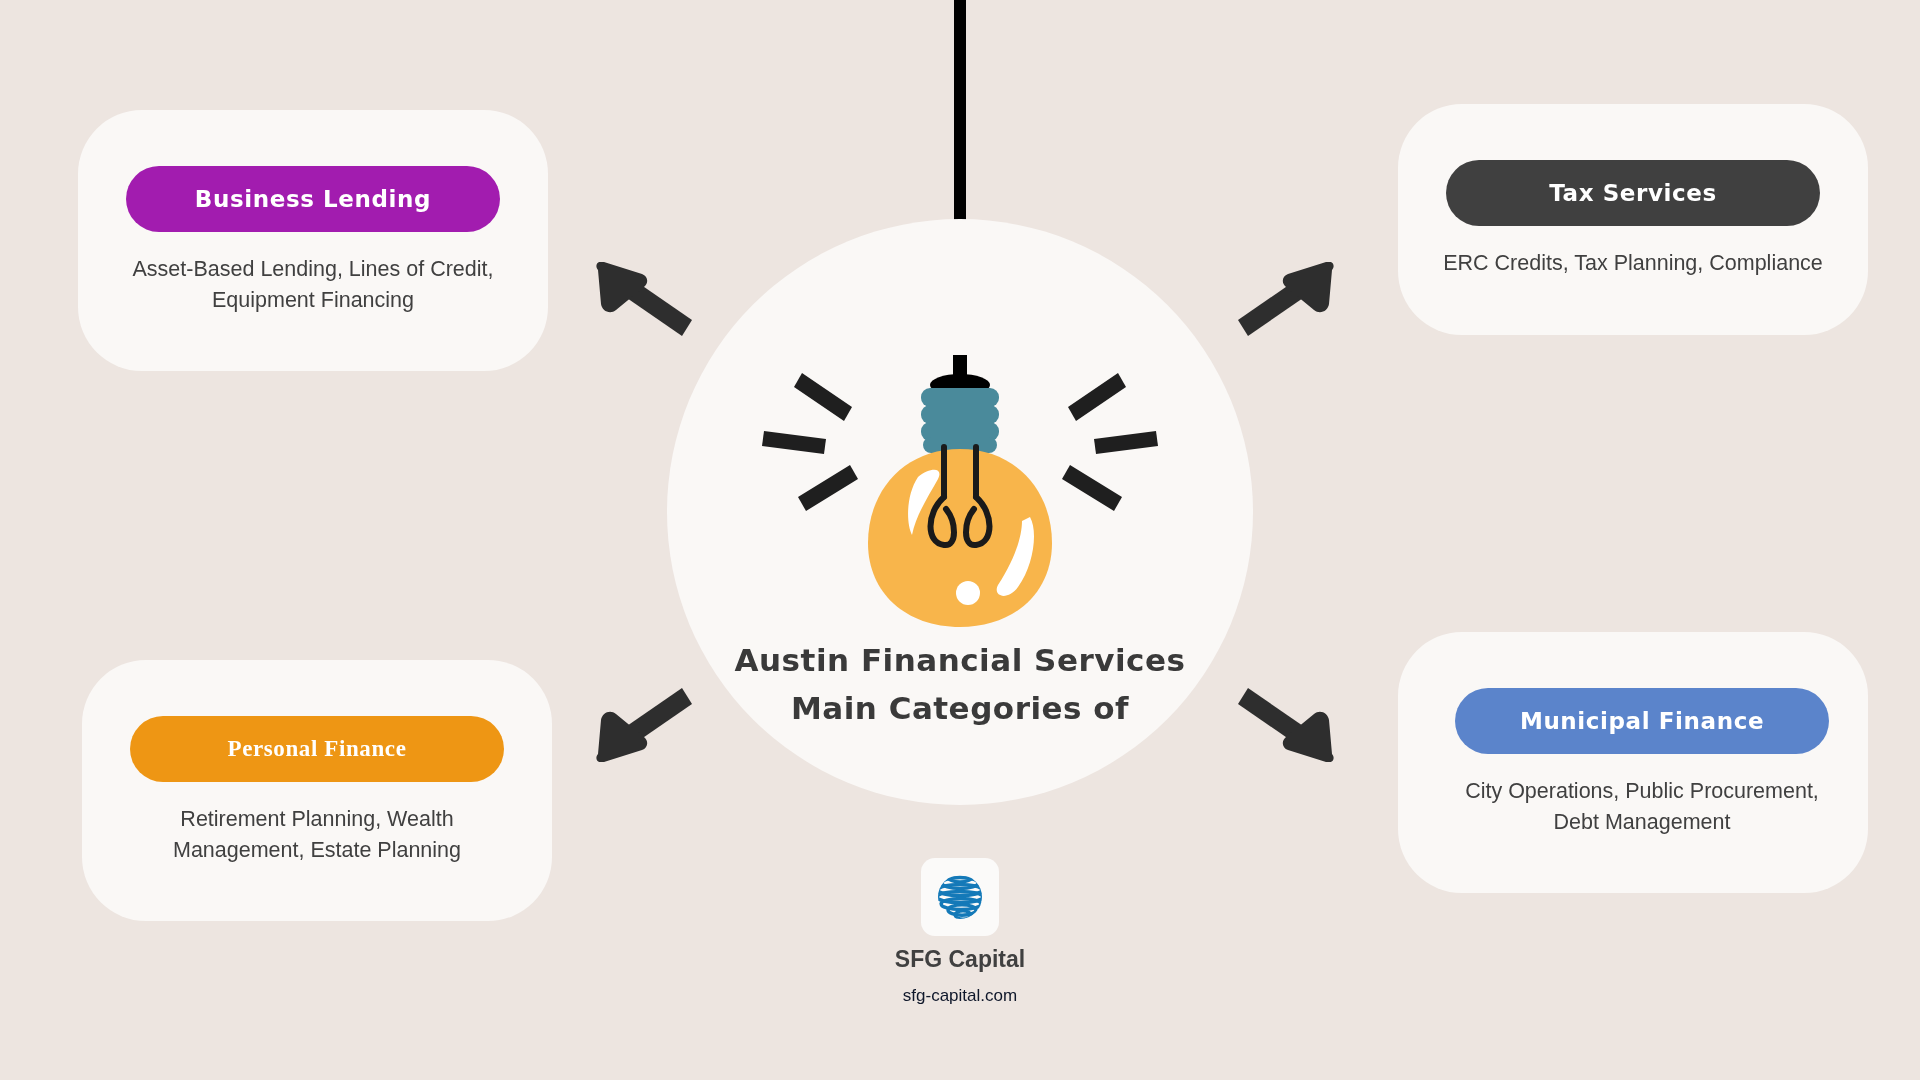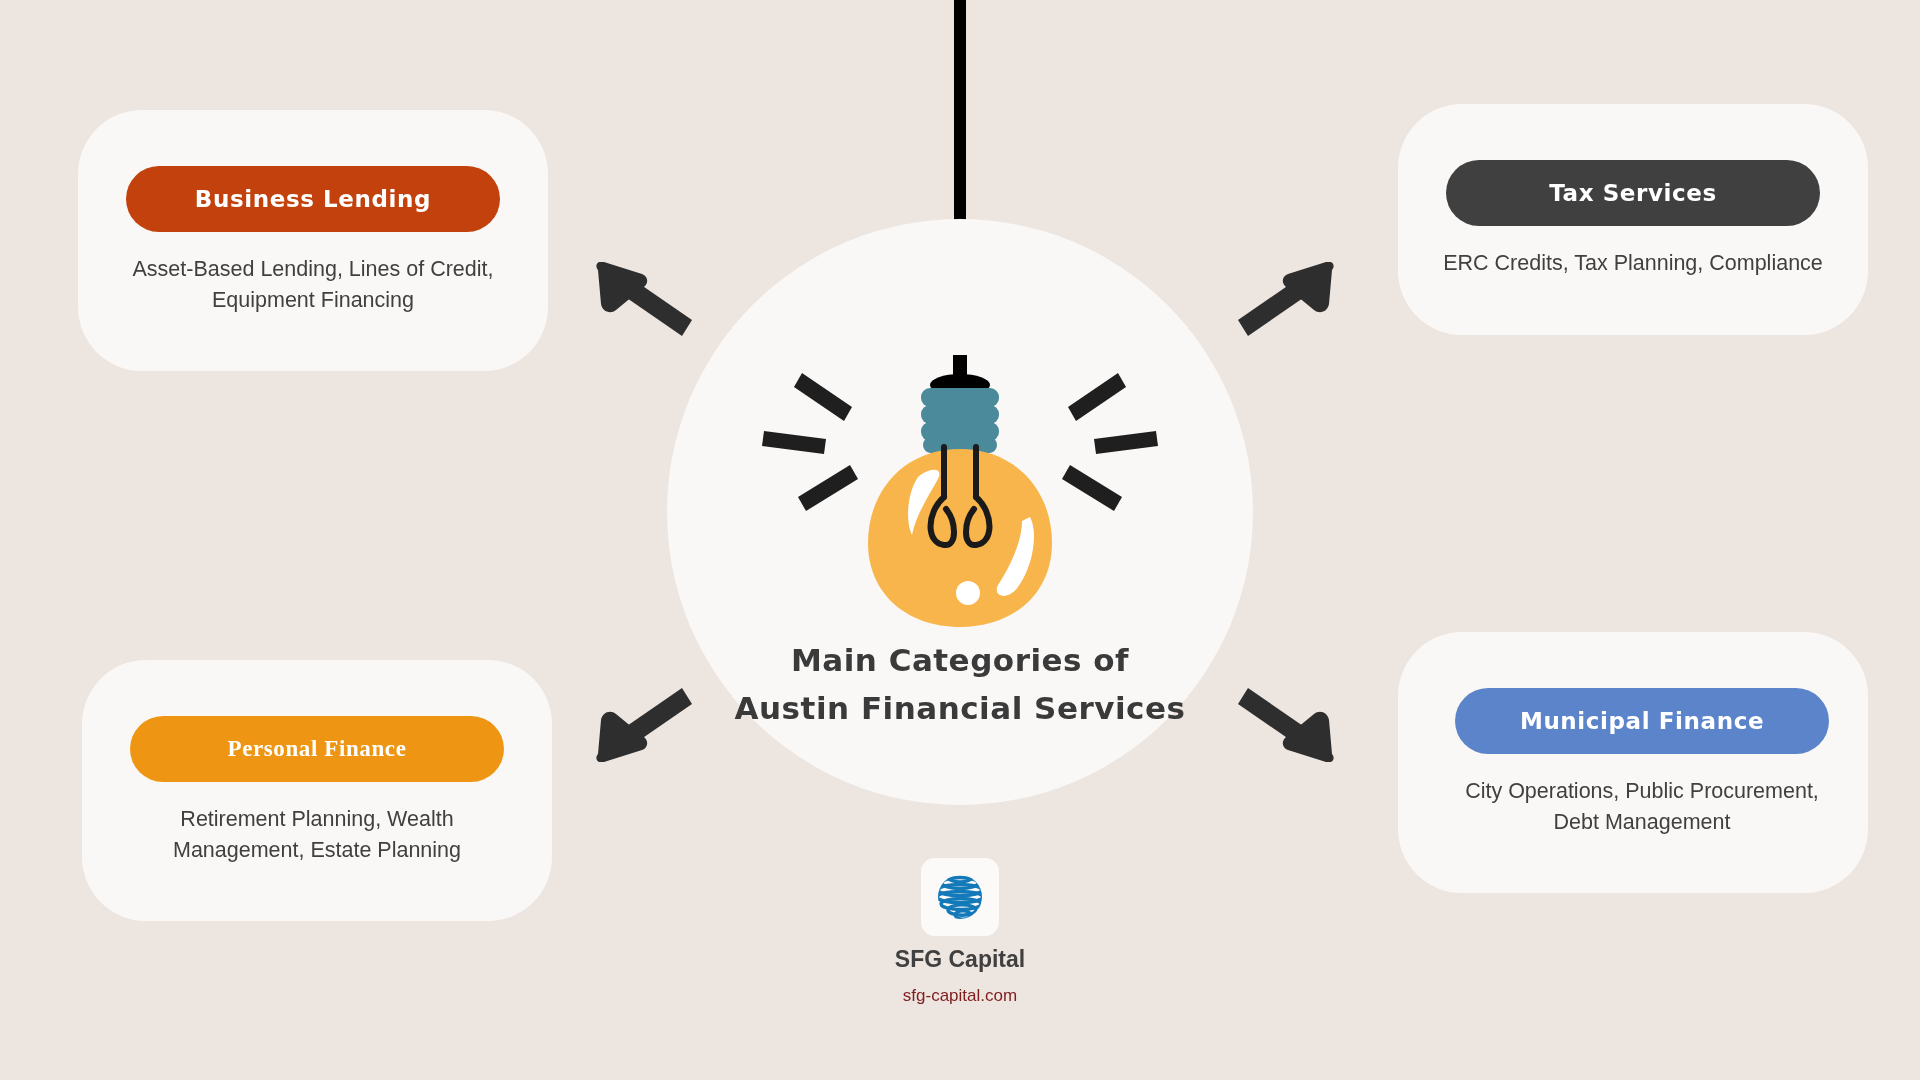--- a/index.html
+++ b/index.html
@@ -123,21 +123,21 @@
     align-items: center;
     justify-content: center;
   }
   #brand-name {
     color: #404040;
     font-weight: 700;
     font-size: 23px;
     margin-bottom: 13px;
   }
   #brand-url {
-    color: #7f1d1d;
+    color: #0f172a;
     font-size: 17px;
   }
 </style>
 </head>
 <body>
 
 <div id="cord"></div>
 
 <div id="hub"></div>
 
@@ -181,22 +181,22 @@
 
     <g fill="#FFFFFF">
       <path d="M178 122 C 190 112 204 112 198 124 C 188 142 176 160 172 180 C 166 168 166 140 178 122 Z"></path>
       <path d="M290 162 C 298 176 294 210 278 232 C 268 246 252 242 258 230 C 274 206 282 182 282 166 Z"></path>
       <circle cx="228" cy="238" r="12"></circle>
     </g>
   </svg>
 </div>
 
 <div id="hub-title">
+  <span class="t-line">Austin Financial Services</span>
   <span class="t-line">Main Categories of</span>
-  <span class="t-line">Austin Financial Services</span>
 </div>
 
 <div class="arrow" style="left:588px; top:262px;">
   <svg width="120" height="80" viewBox="0 0 120 80" xmlns="http://www.w3.org/2000/svg">
     <g fill="#2E2E2E">
       <path d="M46 18 L104 58 L94 74 L36 34 Z"></path>
       <path d="M10 8 C 6 3 10 -2 16 0 L54 12 C 60 14 61 21 56 25 L28 48 C 22 53 14 49 13 42 Z"></path>
     </g>
   </svg>
 </div>
@@ -222,21 +222,21 @@
 <div class="arrow" style="left:1222px; top:682px;">
   <svg width="120" height="80" viewBox="0 0 120 80" xmlns="http://www.w3.org/2000/svg">
     <g fill="#2E2E2E" transform="translate(120,80) scale(-1,-1)">
       <path d="M46 18 L104 58 L94 74 L36 34 Z"></path>
       <path d="M10 8 C 6 3 10 -2 16 0 L54 12 C 60 14 61 21 56 25 L28 48 C 22 53 14 49 13 42 Z"></path>
     </g>
   </svg>
 </div>
 
 <div class="card card-tl">
-  <span class="pill" style="background:#c2410c;">Business Lending</span>
+  <span class="pill" style="background:#a21caf;">Business Lending</span>
   <div class="desc">Asset-Based Lending, Lines of Credit, Equipment Financing</div>
 </div>
 
 <div class="card card-tr">
   <span class="pill" style="background:#404040;">Tax Services</span>
   <div class="desc">ERC Credits, Tax Planning, Compliance</div>
 </div>
 
 <div class="card card-bl">
   <span class="pill" style="background:#EE9614;font-family:Liberation Serif, serif;">Personal Finance</span>

